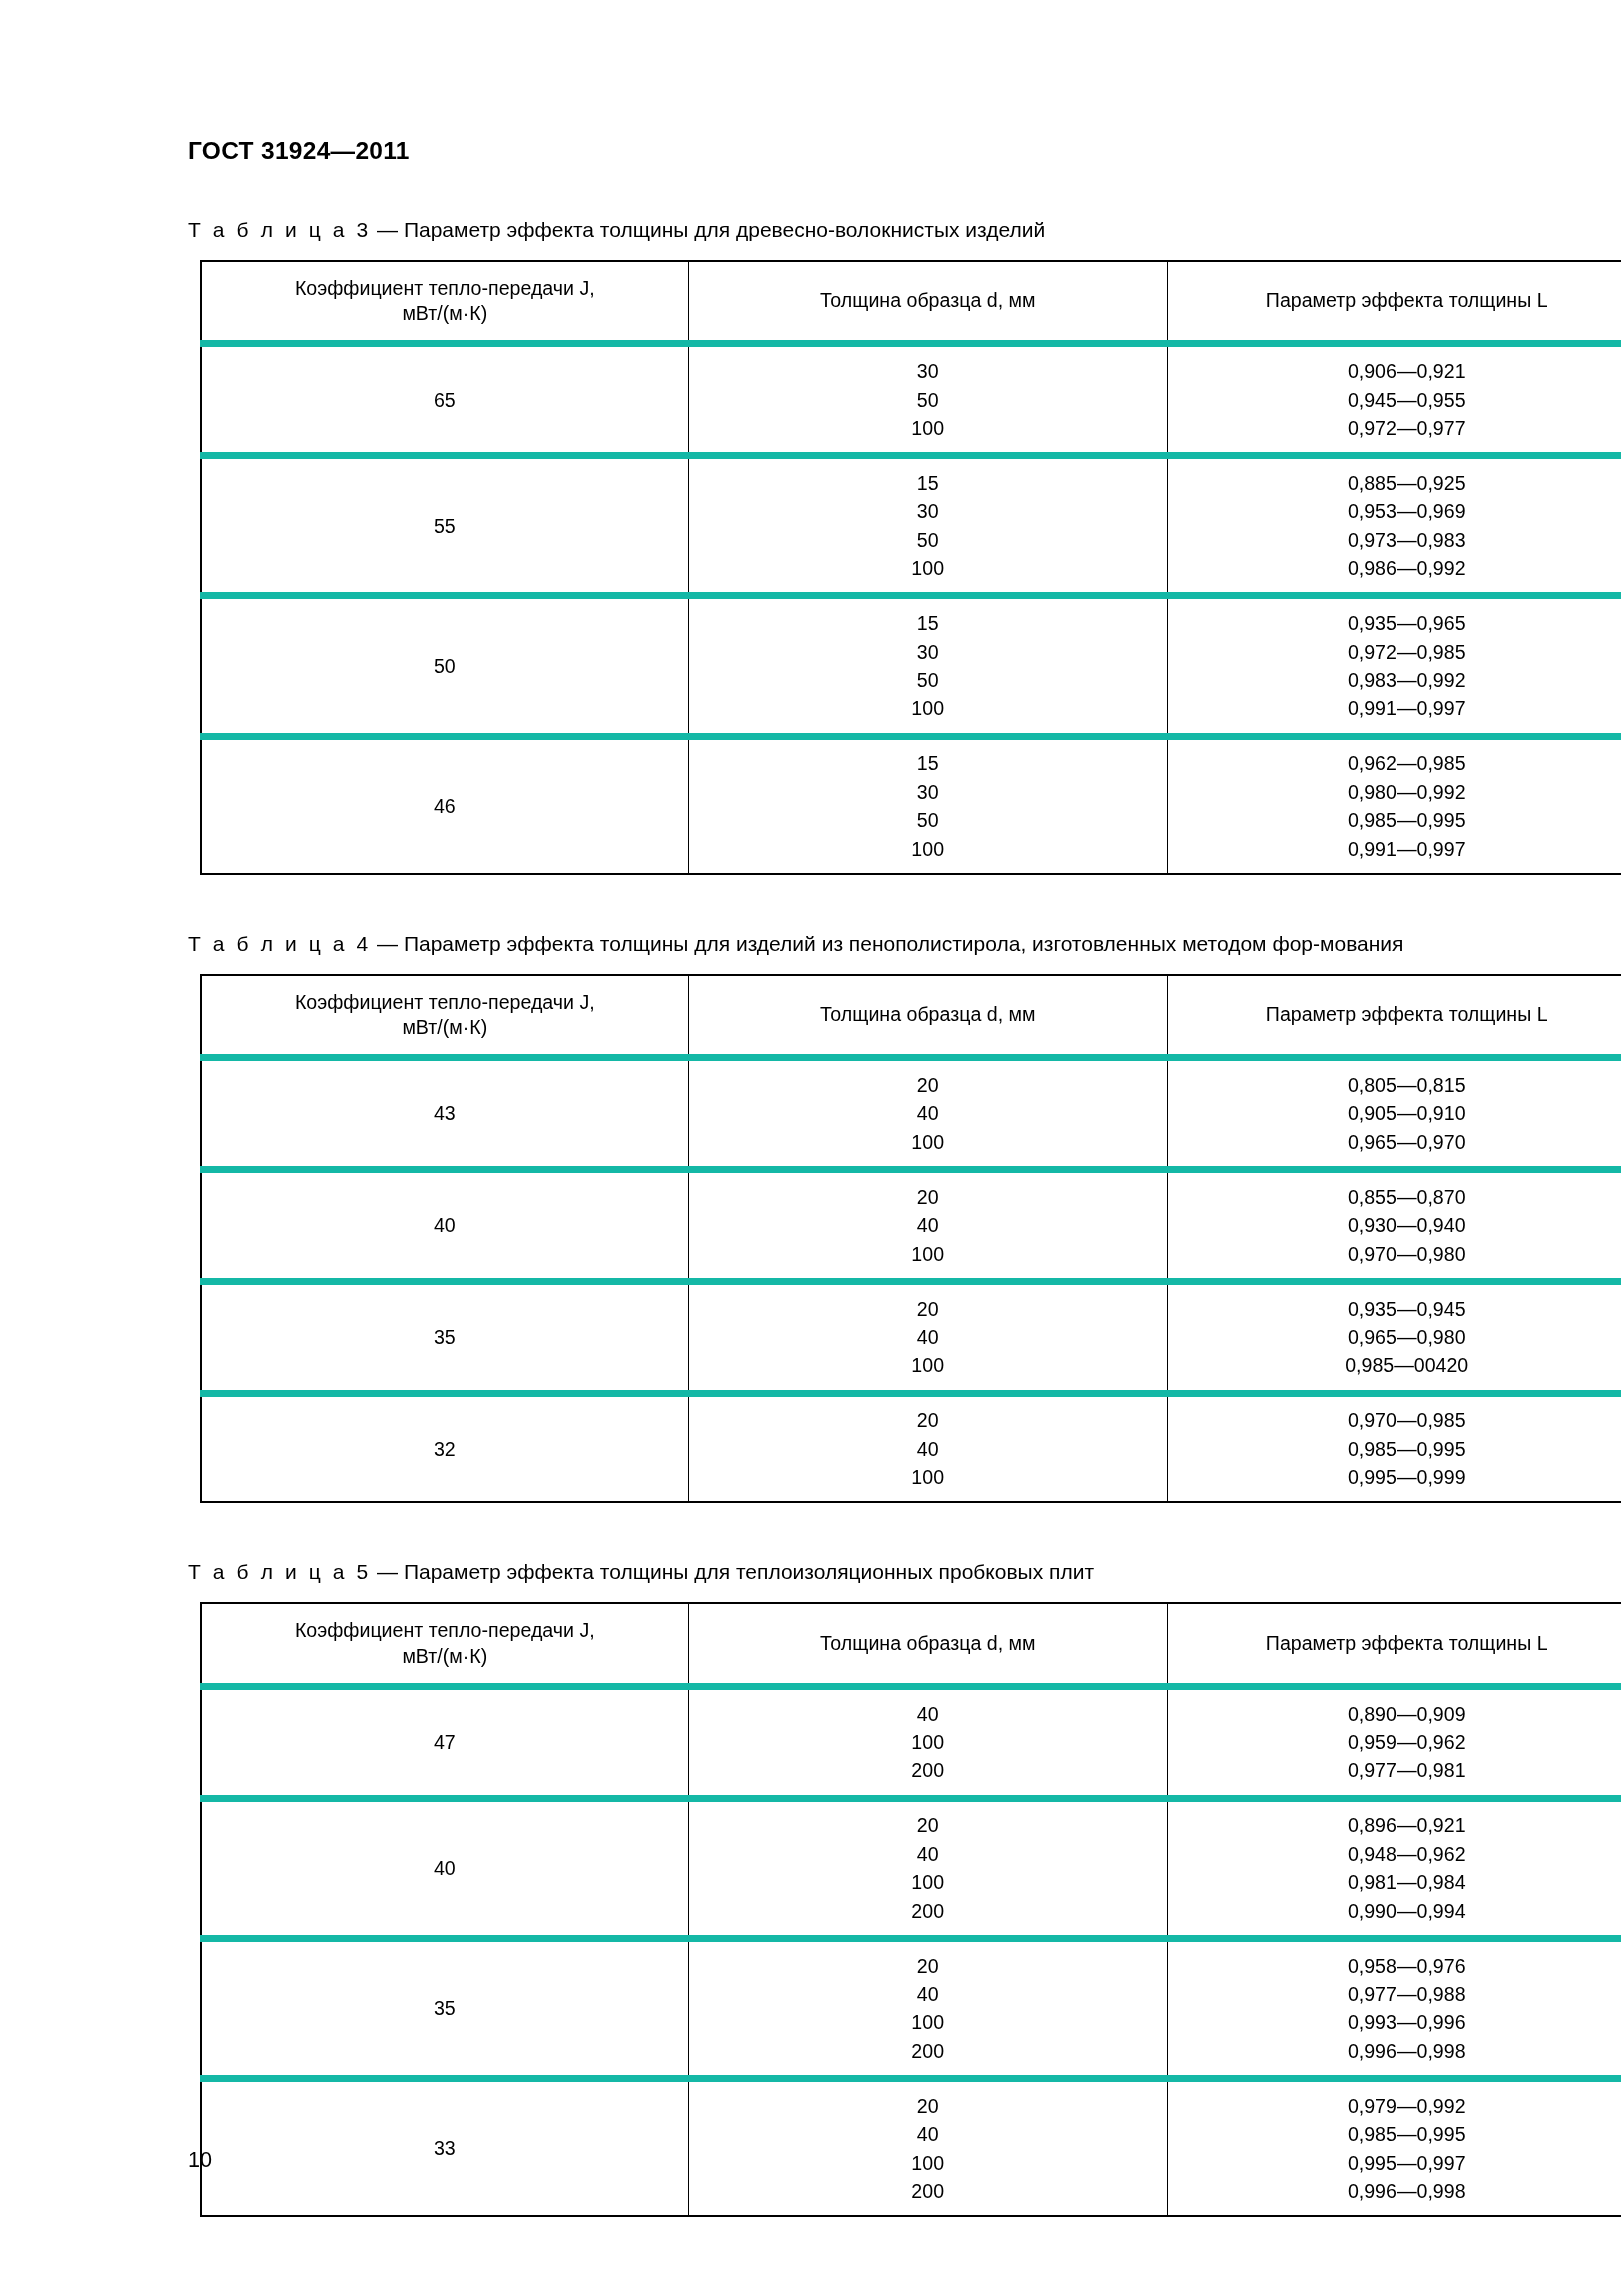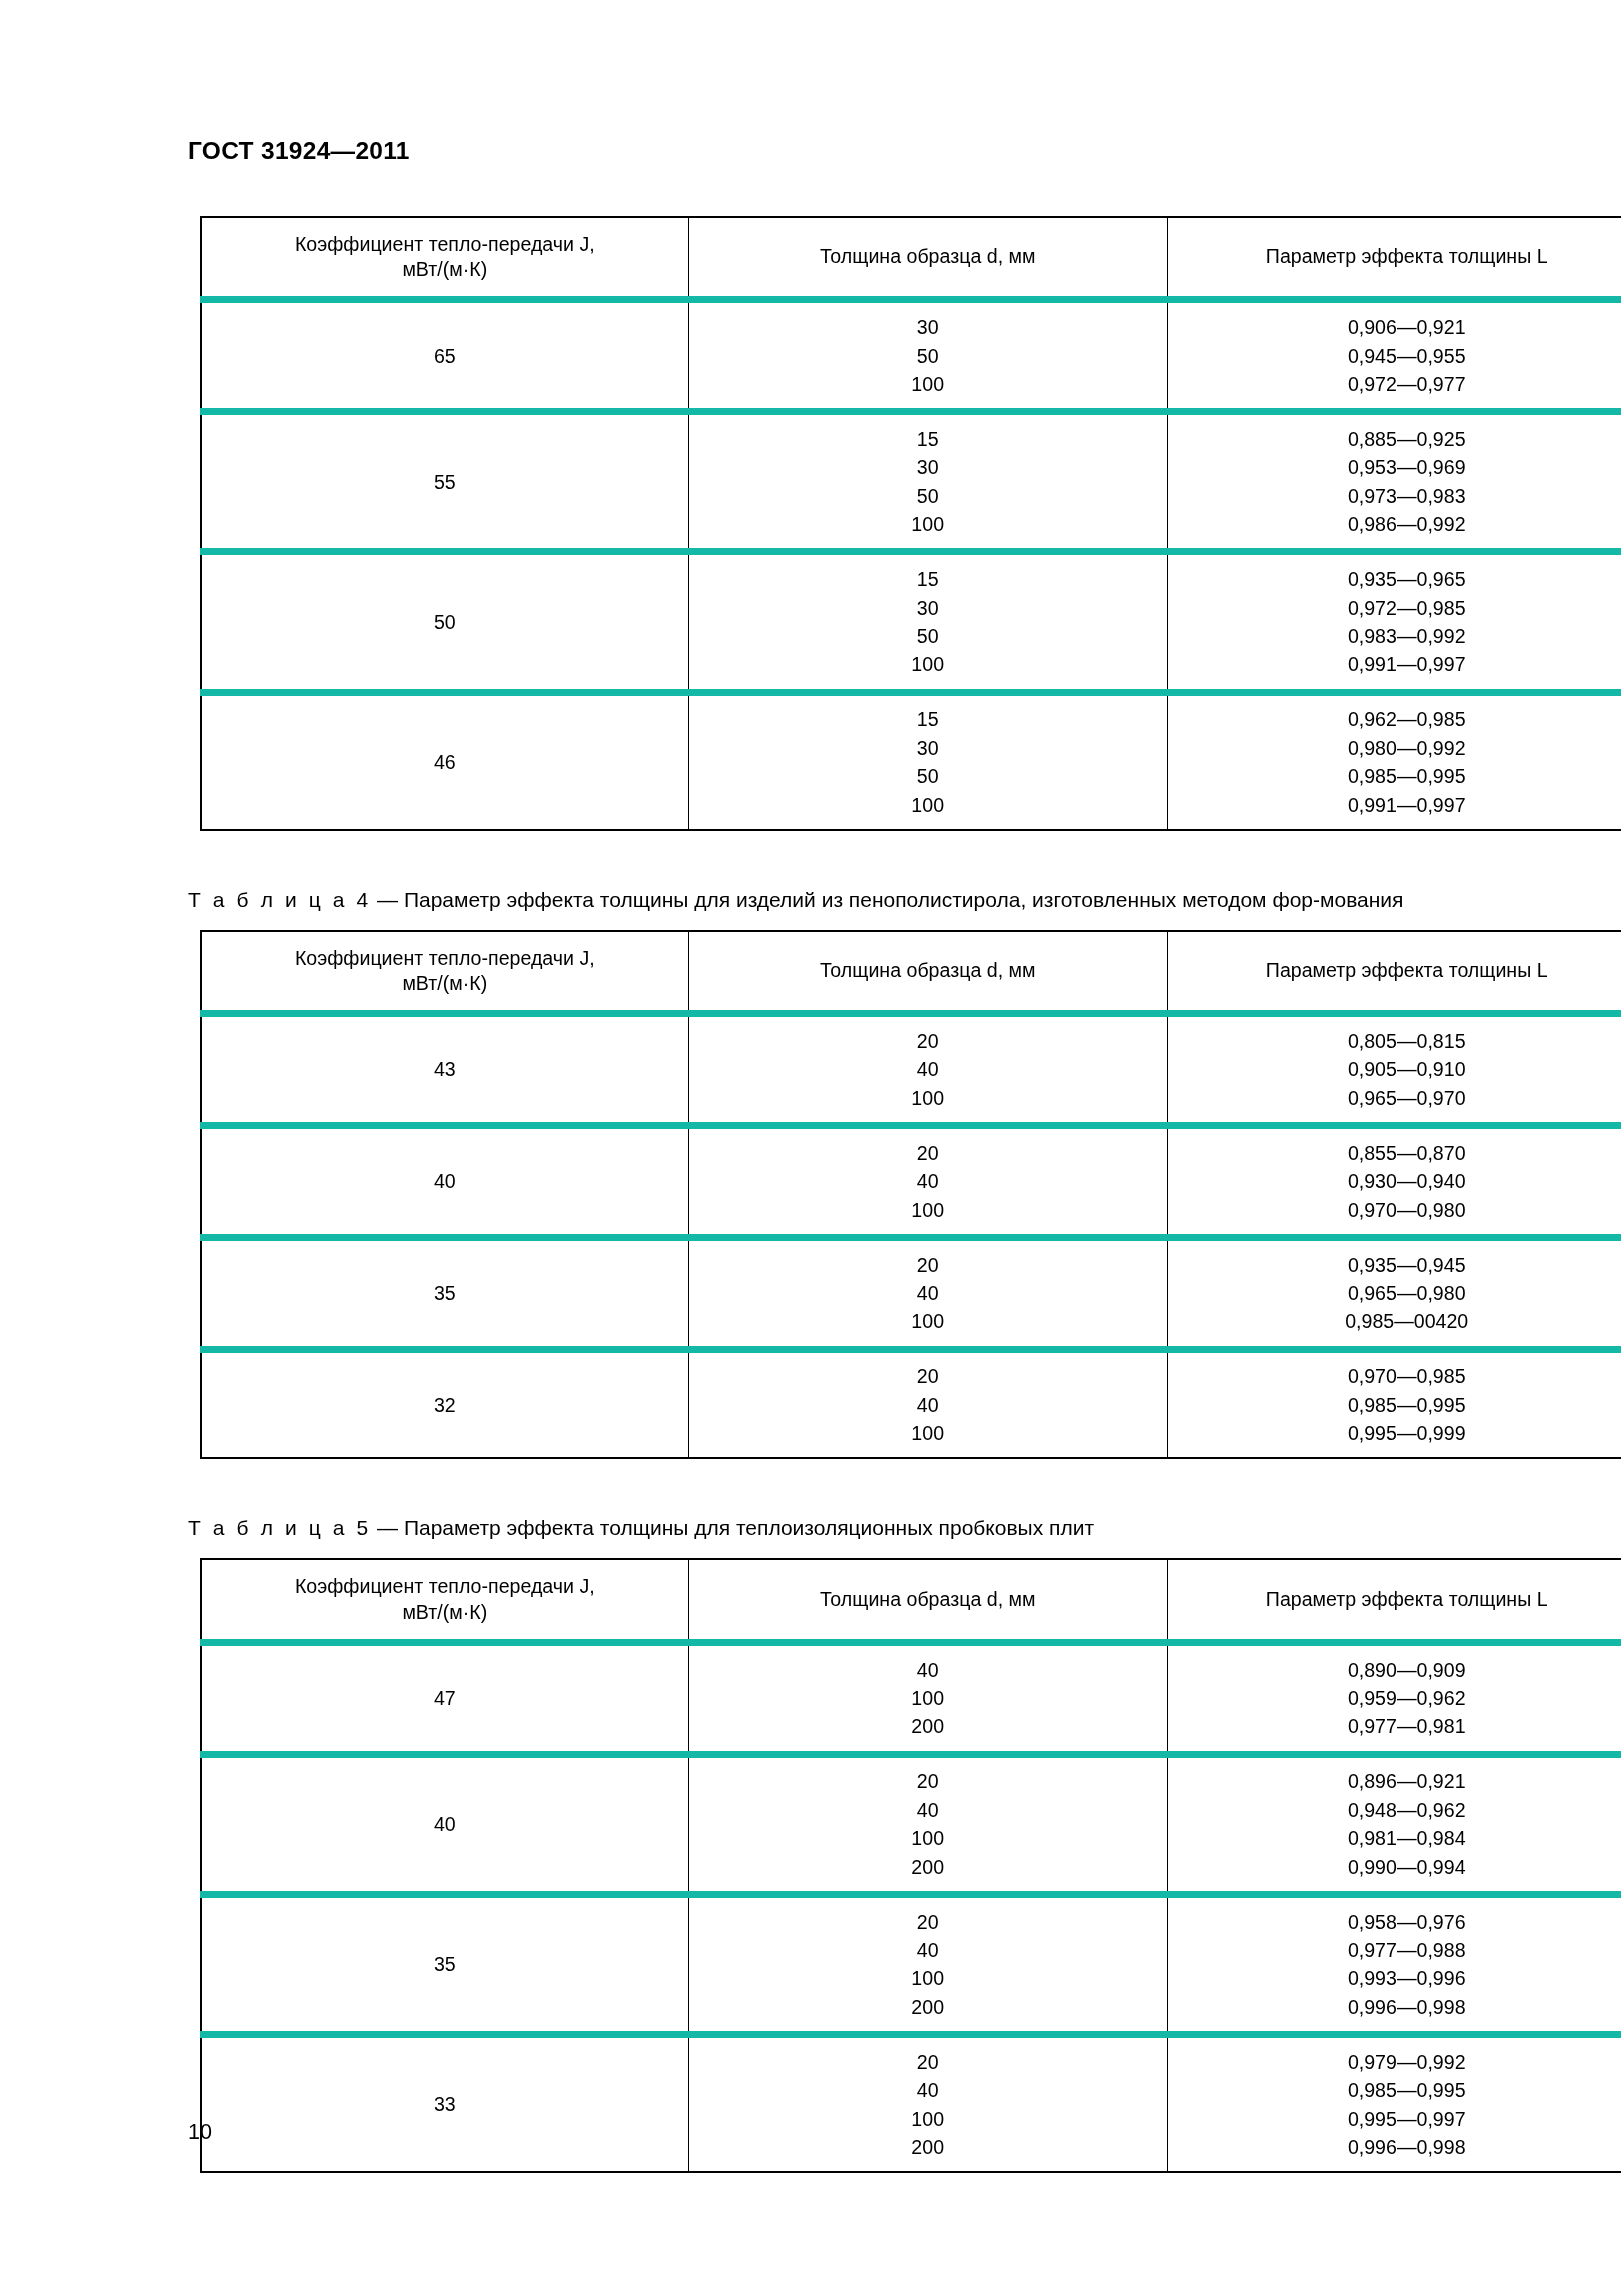--- a/index.html
+++ b/index.html
@@ -72,35 +72,38 @@
   .col1 { width: 294px; }
   .col2 { width: 289px; }
   .col3 { width: 289px; }
   .multi {
     white-space: pre-line;
     line-height: 1.45;
   }
   .page-number {
     position: absolute;
     left: 188px;
-    bottom: 148px;
+    bottom: 120px;
     font-size: 21.6px;
     margin-top: 22px;
   }
   .hdr-sub {
     display: block;
   }
 </style>
 </head>
 <body>
 
 <div class="page">
 
   <div class="doc-header">ГОСТ 31924—2011</div>
 
+  <div class="table-caption">
+    <span class="tcap-word">Т а б л и ц а  3</span><span> — Параметр эффекта  толщины для древесно-волокнистых изделий</span>
+  </div>
   <table class="gost">
     <thead>
       <tr>
         <th class="col1">
           <span class="hdr-sub">Коэффициент тепло-передачи J,</span>
           <span class="hdr-sub">мВт/(м·К)</span>
         </th>
         <th class="col2">Толщина образца d, мм</th>
         <th class="col3">Параметр эффекта толщины L</th>
       </tr>

